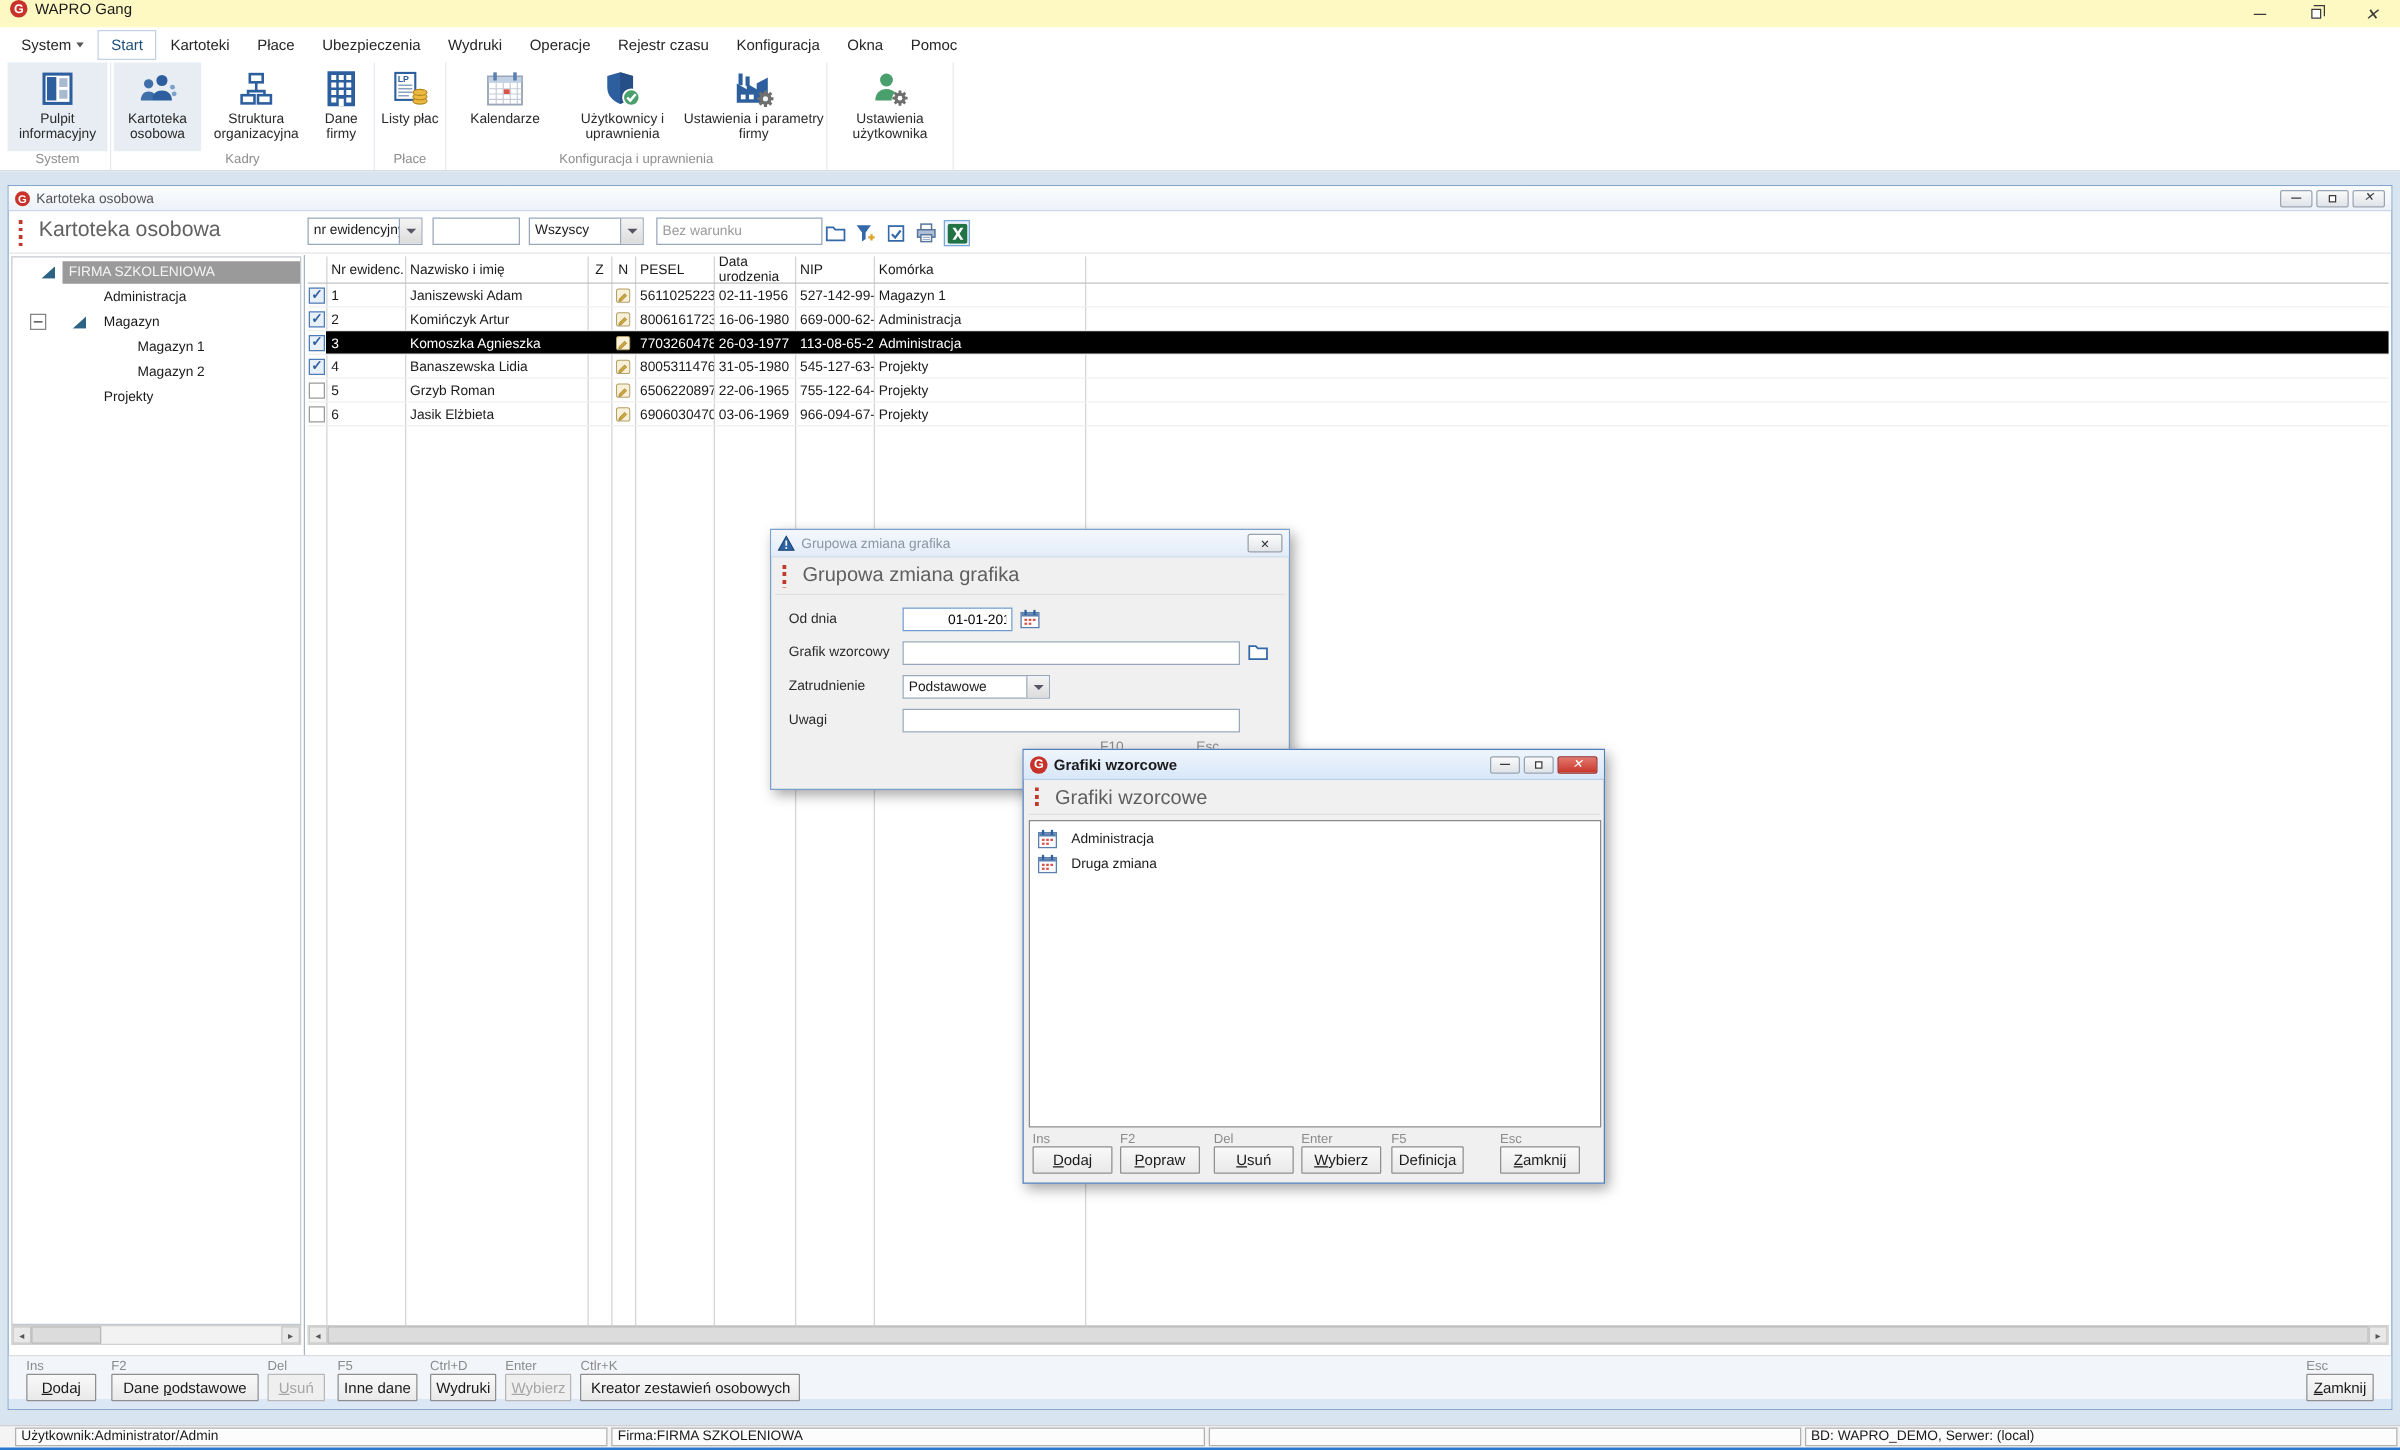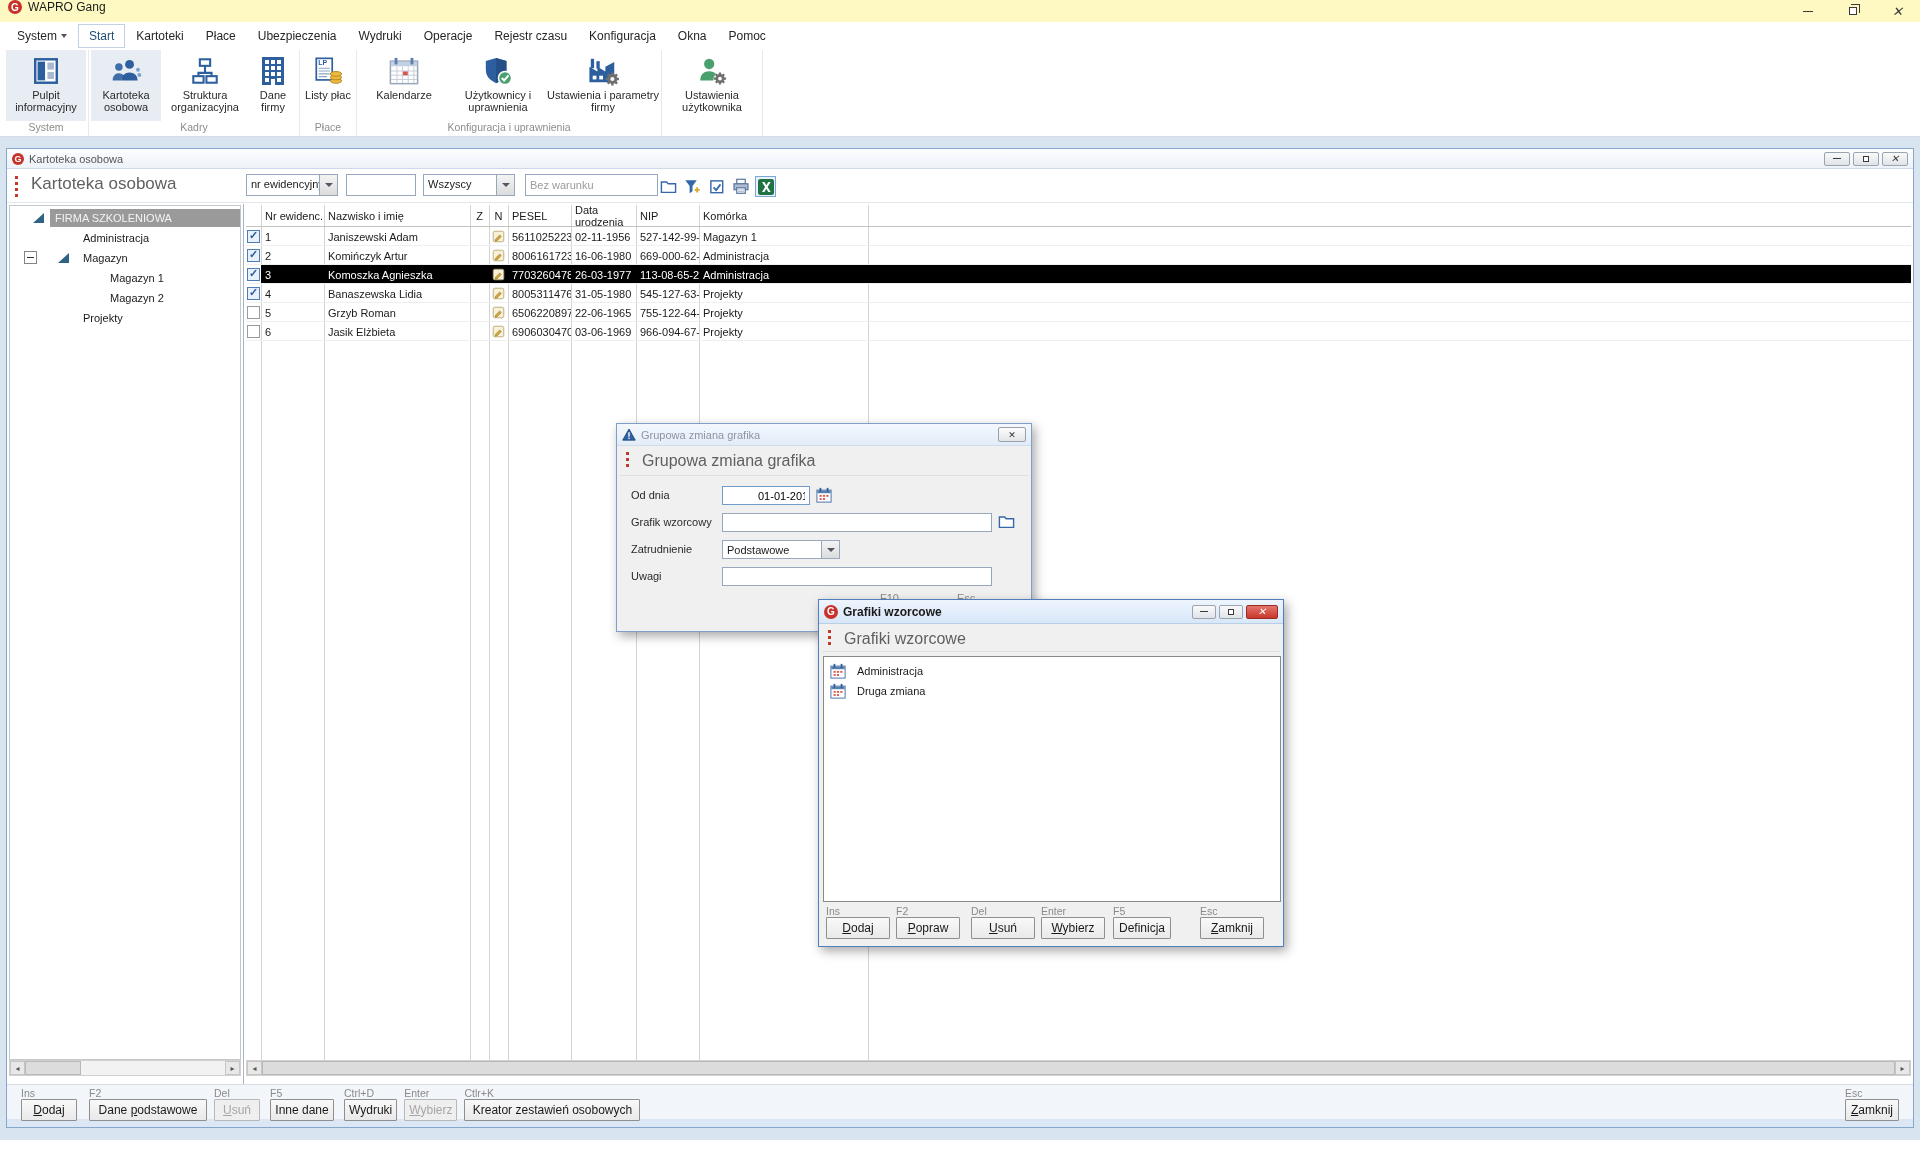--- a/index.html
+++ b/index.html
@@ -799,13 +799,19 @@
             <div class="btn-shortcut">Esc</div>
             <button class="btn" style="min-width:64px">
               <span><u>Z</u>amknij</span>
             </button>
           </div>
         </div>
     </section>
 
   </div>
 
+  <footer class="statusbar" id="statusbar">
+      <div class="sb-sec">Użytkownik:Administrator/Admin</div>
+      <div class="sb-sec">Firma:FIRMA SZKOLENIOWA</div>
+      <div class="sb-sec"></div>
+      <div class="sb-sec">BD: WAPRO_DEMO, Serwer: (local)</div>
+    </footer>
 </div>
 
 </body></html>

